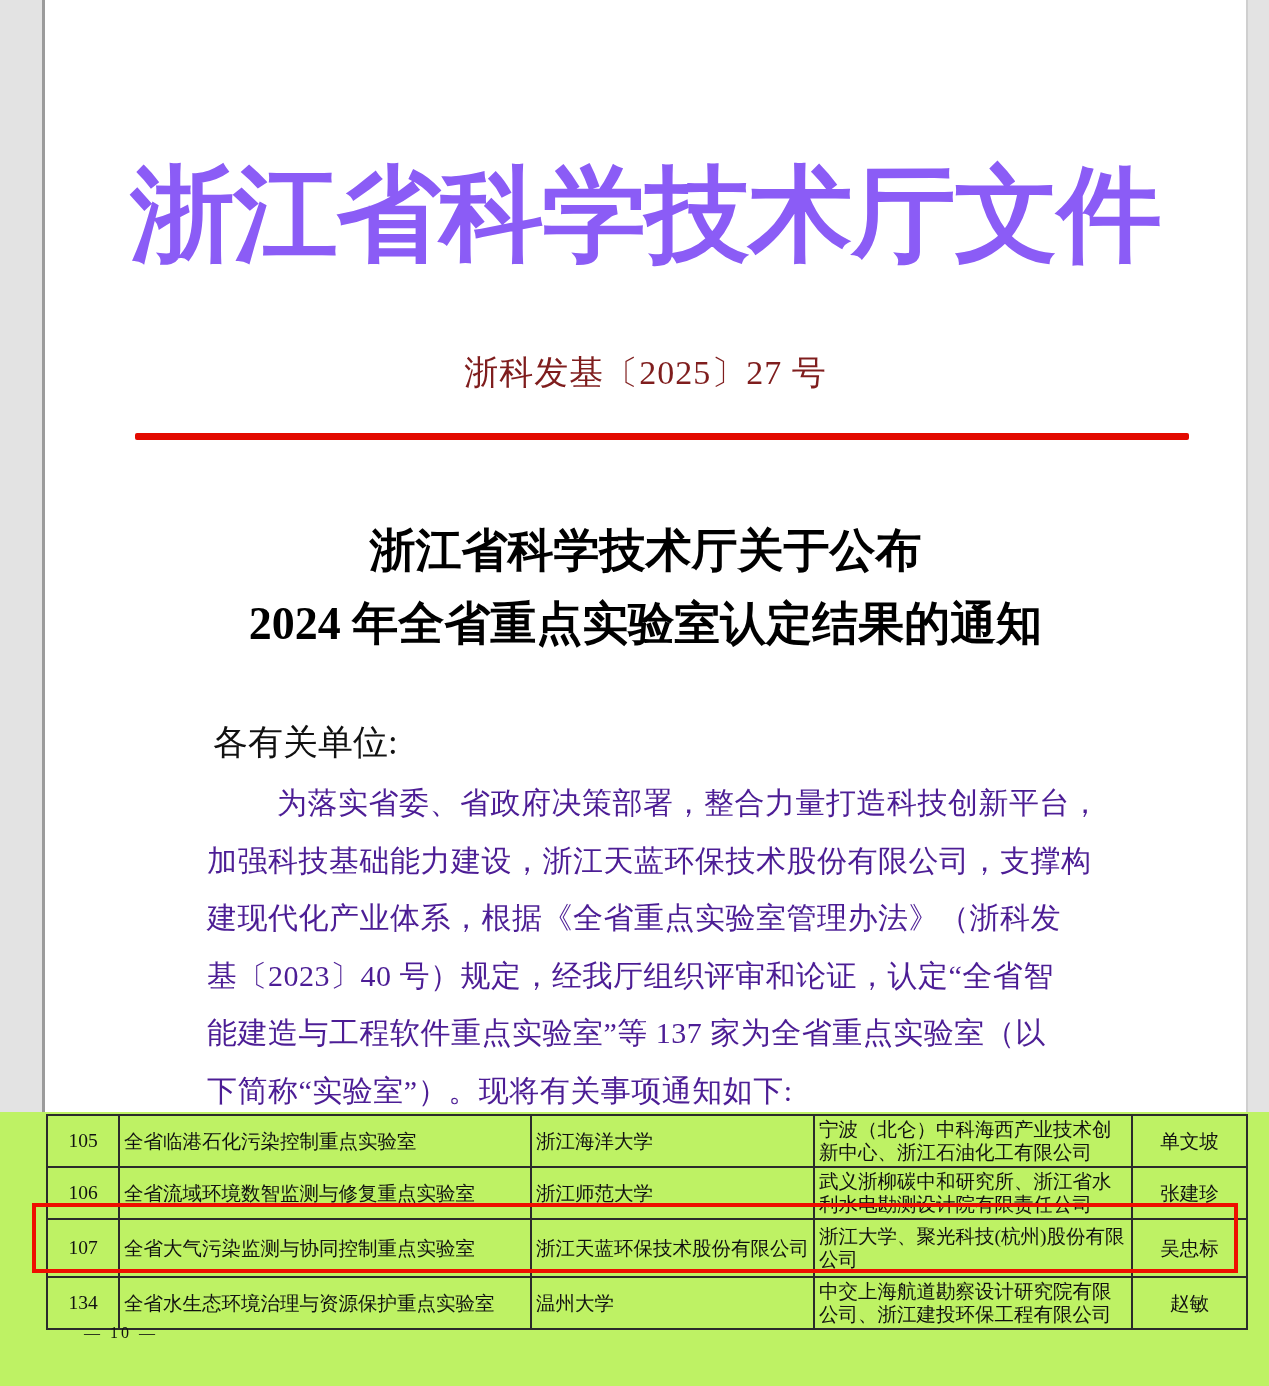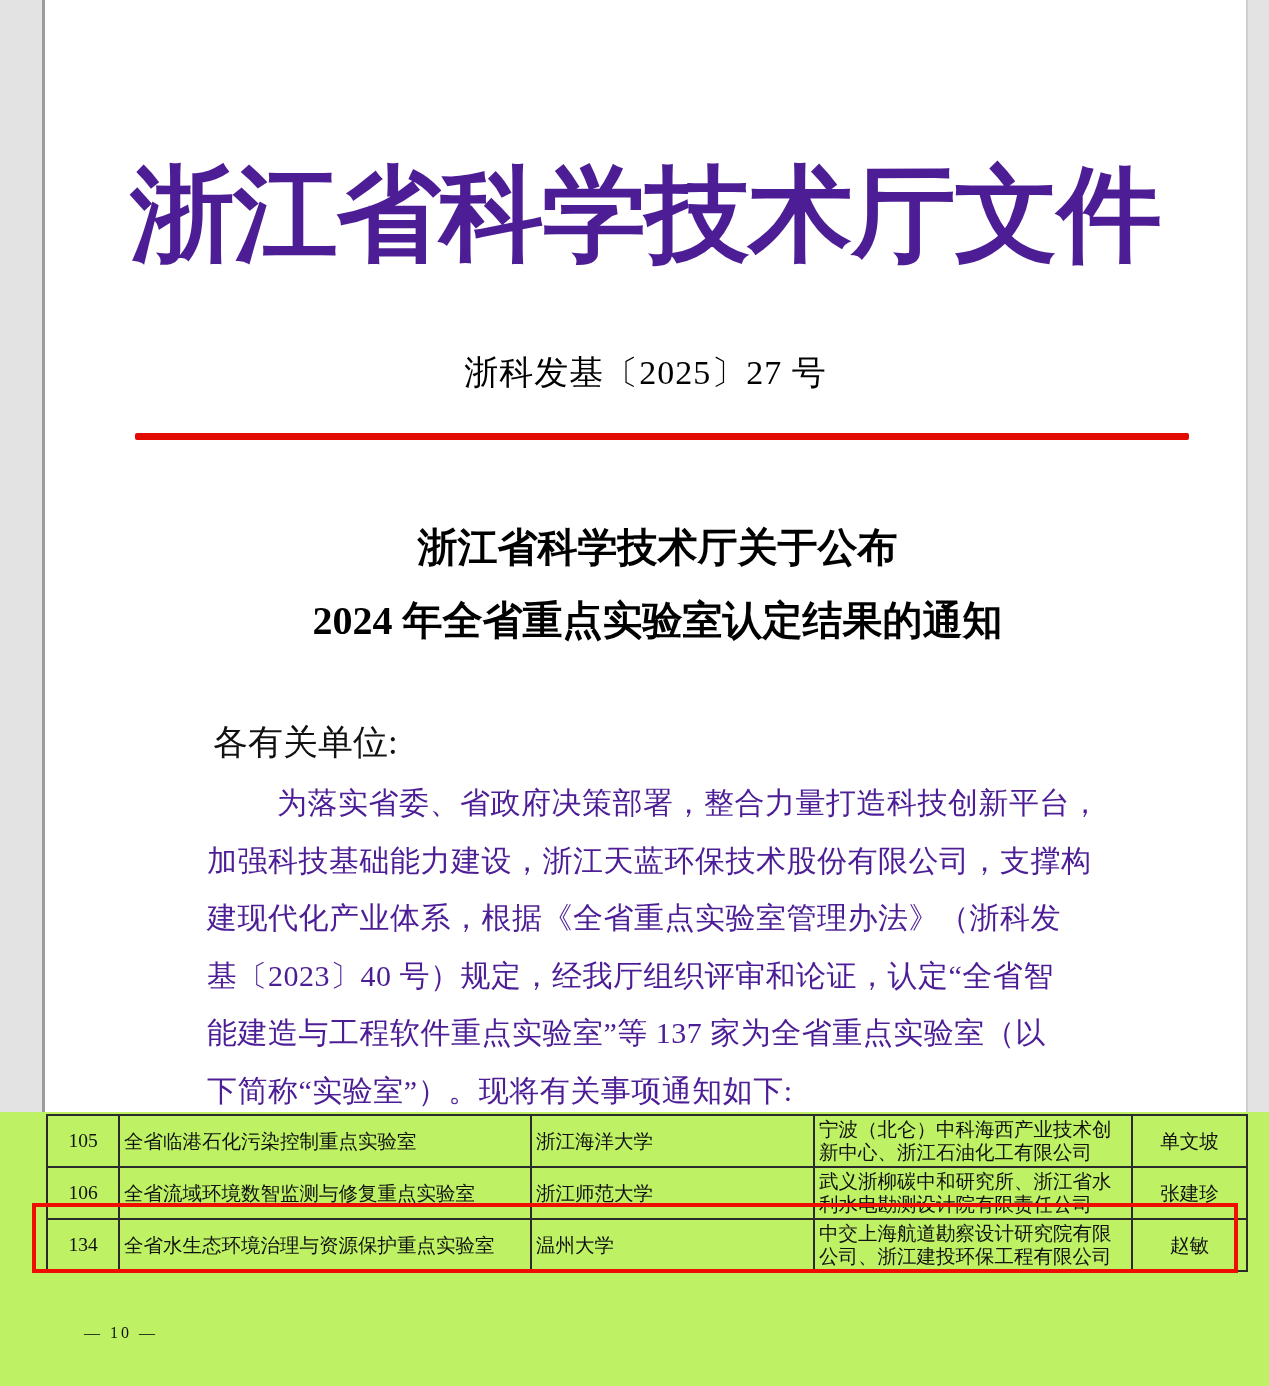--- a/index.html
+++ b/index.html
@@ -10,28 +10,28 @@
     color:#1a1a1a;
   }
   
   .upper-bg{position:absolute;left:0;top:0;width:1269px;height:1112px;background:#e3e3e3;}
   .page-upper{
     position:absolute;left:42px;top:0;width:1206px;height:1112px;background:#ffffff;
     border-left:3px solid #9b9b9b;border-right:2px solid #cfcfcf;box-sizing:border-box;
   }
   .agency-title{
     position:absolute;left:0;top:146px;width:100%;text-align:center;
-    font-size:104px;font-weight:bold;color:#4c1d95;letter-spacing:-1px;white-space:nowrap;
+    font-size:104px;font-weight:bold;color:#8b5cf6;letter-spacing:-1px;white-space:nowrap;
   }
   .doc-number{
     position:absolute;left:0;top:350px;width:100%;text-align:center;
-    font-size:34px;color:#000000;letter-spacing:1px;
+    font-size:34px;color:#7f1d1d;letter-spacing:1px;
   }
   .red-line{position:absolute;left:90px;top:433px;width:1054px;height:7px;background:#e30a00;border-radius:2px;}
-  .notice-title{position:absolute;left:12px;width:100%;text-align:center;font-size:40px;font-weight:bold;color:#000;}
+  .notice-title{position:absolute;left:0;width:100%;text-align:center;font-size:46px;font-weight:bold;color:#000;}
   .notice-title.l1{top:520px;}
   .notice-title.l2{top:593px;}
   .salutation{position:absolute;left:168px;top:719px;font-size:35px;color:#111;}
   .body-lines{position:absolute;left:162px;top:778px;width:930px;font-size:30px;color:#4c1d95;}
   .body-line{height:57.5px;line-height:50px;white-space:nowrap;letter-spacing:0.5px;}
   .body-line.indent{text-indent:70px;}
   
   .lower-seg{position:absolute;left:0;top:1112px;width:1269px;height:274px;background:#bef264;}
   table.results{
     position:absolute;left:46px;top:2px;width:1170px;border-collapse:collapse;table-layout:fixed;
@@ -97,20 +97,27 @@
           <td class="c-part">宁波（北仑）中科海西产业技术创新中心、浙江石油化工有限公司</td>
           <td class="c-dir">单文坡</td>
         </tr>
         <tr class="r-106">
           <td class="c-no">106</td>
           <td class="c-lab">全省流域环境数智监测与修复重点实验室</td>
           <td class="c-inst">浙江师范大学</td>
           <td class="c-part">武义浙柳碳中和研究所、浙江省水利水电勘测设计院有限责任公司</td>
           <td class="c-dir">张建珍</td>
         </tr>
+        <tr class="r-107">
+          <td class="c-no">107</td>
+          <td class="c-lab">全省大气污染监测与协同控制重点实验室</td>
+          <td class="c-inst">浙江天蓝环保技术股份有限公司</td>
+          <td class="c-part">浙江大学、聚光科技(杭州)股份有限公司</td>
+          <td class="c-dir">吴忠标</td>
+        </tr>
         <tr class="r-108">
           <td class="c-no">134</td>
           <td class="c-lab">全省水生态环境治理与资源保护重点实验室</td>
           <td class="c-inst">温州大学</td>
           <td class="c-part">中交上海航道勘察设计研究院有限公司、浙江建投环保工程有限公司</td>
           <td class="c-dir">赵敏</td>
         </tr>
       </tbody>
     </table>
   </div>

